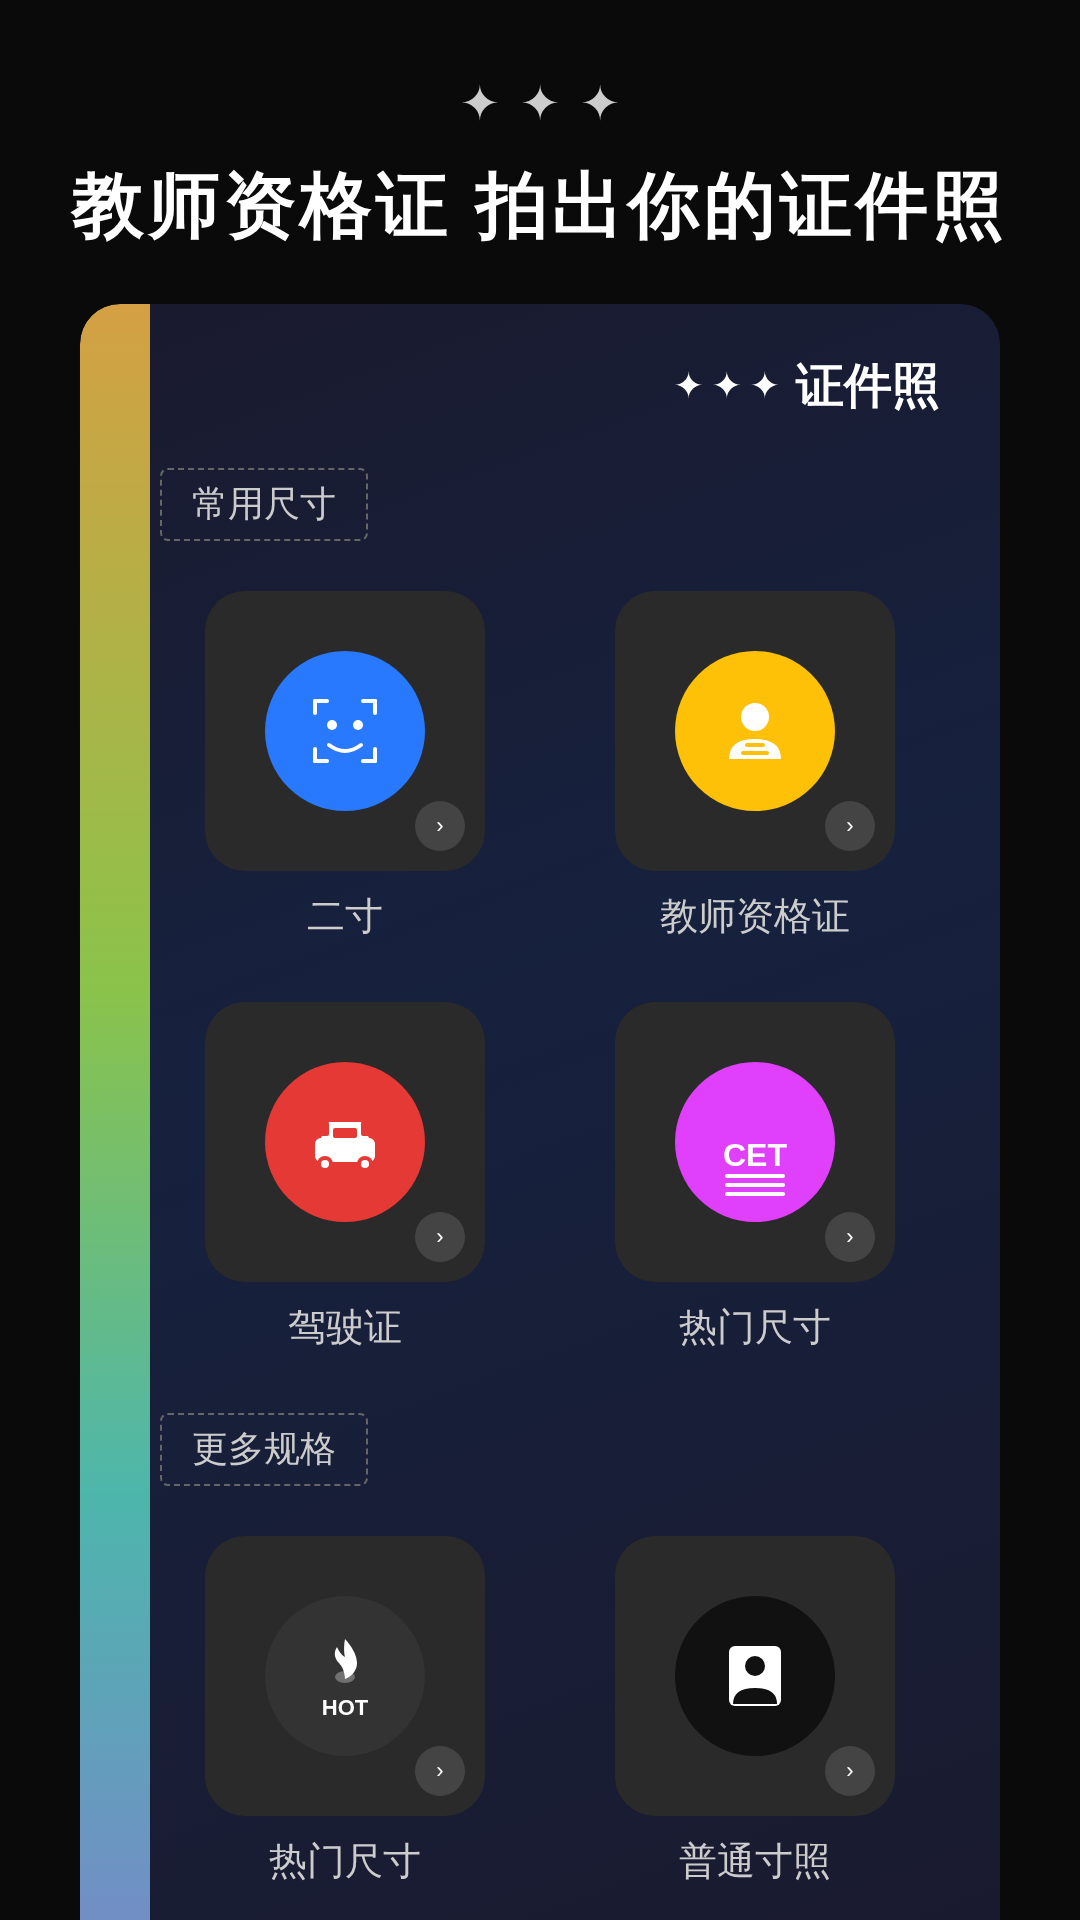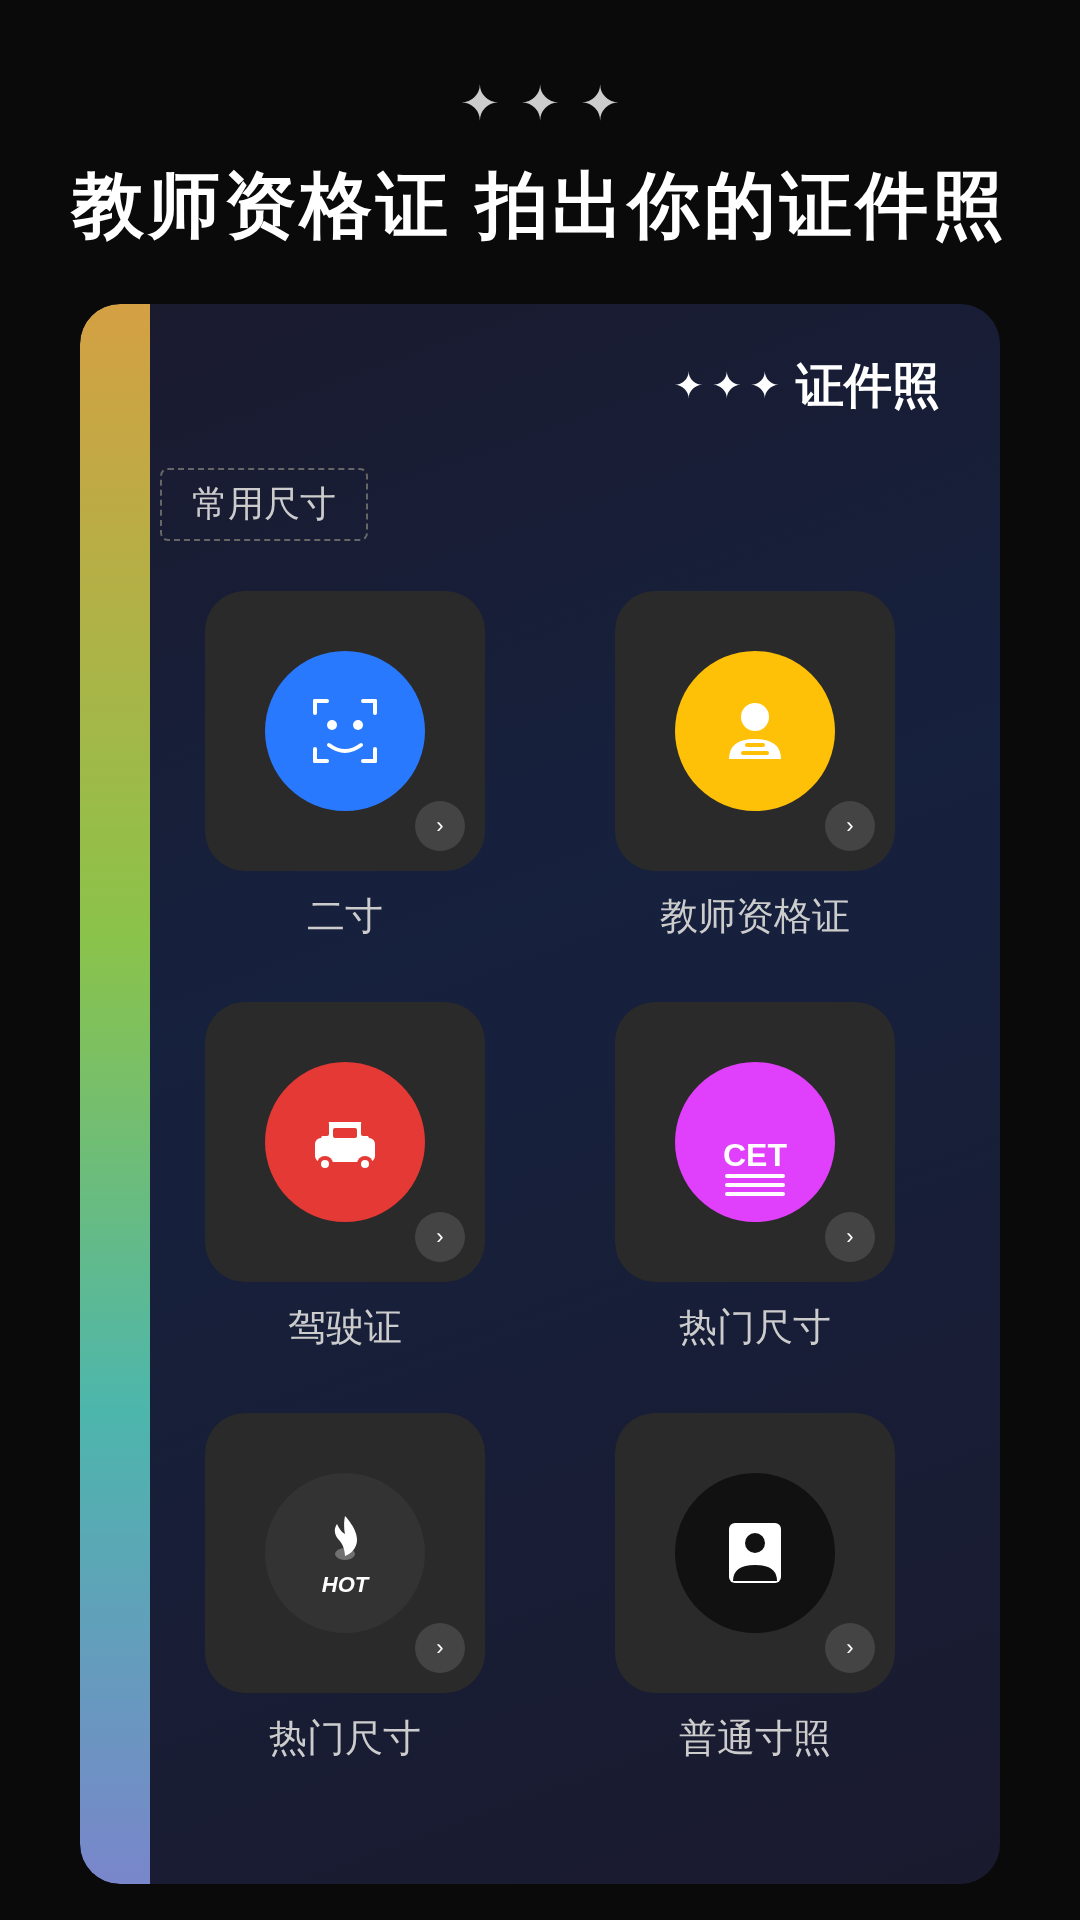--- a/index.html
+++ b/index.html
@@ -275,32 +275,33 @@
               </div>
             </div>
           </div>
           <div class="arrow-btn">›</div>
         </div>
         <span class="item-label">热门尺寸</span>
       </div>
 
     </div>
 
+    <div class="section-label">更多规格</div>
 
     <div class="grid">
 
       <div class="item">
         <div class="icon-container">
           <div class="icon-circle dark">
             <div style="display:flex;flex-direction:column;align-items:center;gap:4px;">
               <svg width="60" height="60" viewBox="0 0 60 60">
                 <path d="M30 8 C30 8 42 20 42 32 C42 40 36 46 30 48 C30 48 30 38 24 32 C20 28 18 22 22 16 C24 20 26 24 30 26 C28 18 30 8 30 8Z" fill="white"></path>
                 <ellipse cx="30" cy="46" rx="10" ry="6" fill="white" opacity="0.3"></ellipse>
               </svg>
-              <span style="color:white;font-size:22px;font-weight:700;font-style:italic;">HOT</span>
+              <span style="color:white;font-size:22px;font-weight:700;">HOT</span>
             </div>
           </div>
           <div class="arrow-btn">›</div>
         </div>
         <span class="item-label">热门尺寸</span>
       </div>
 
       <div class="item">
         <div class="icon-container">
           <div class="icon-circle black">

